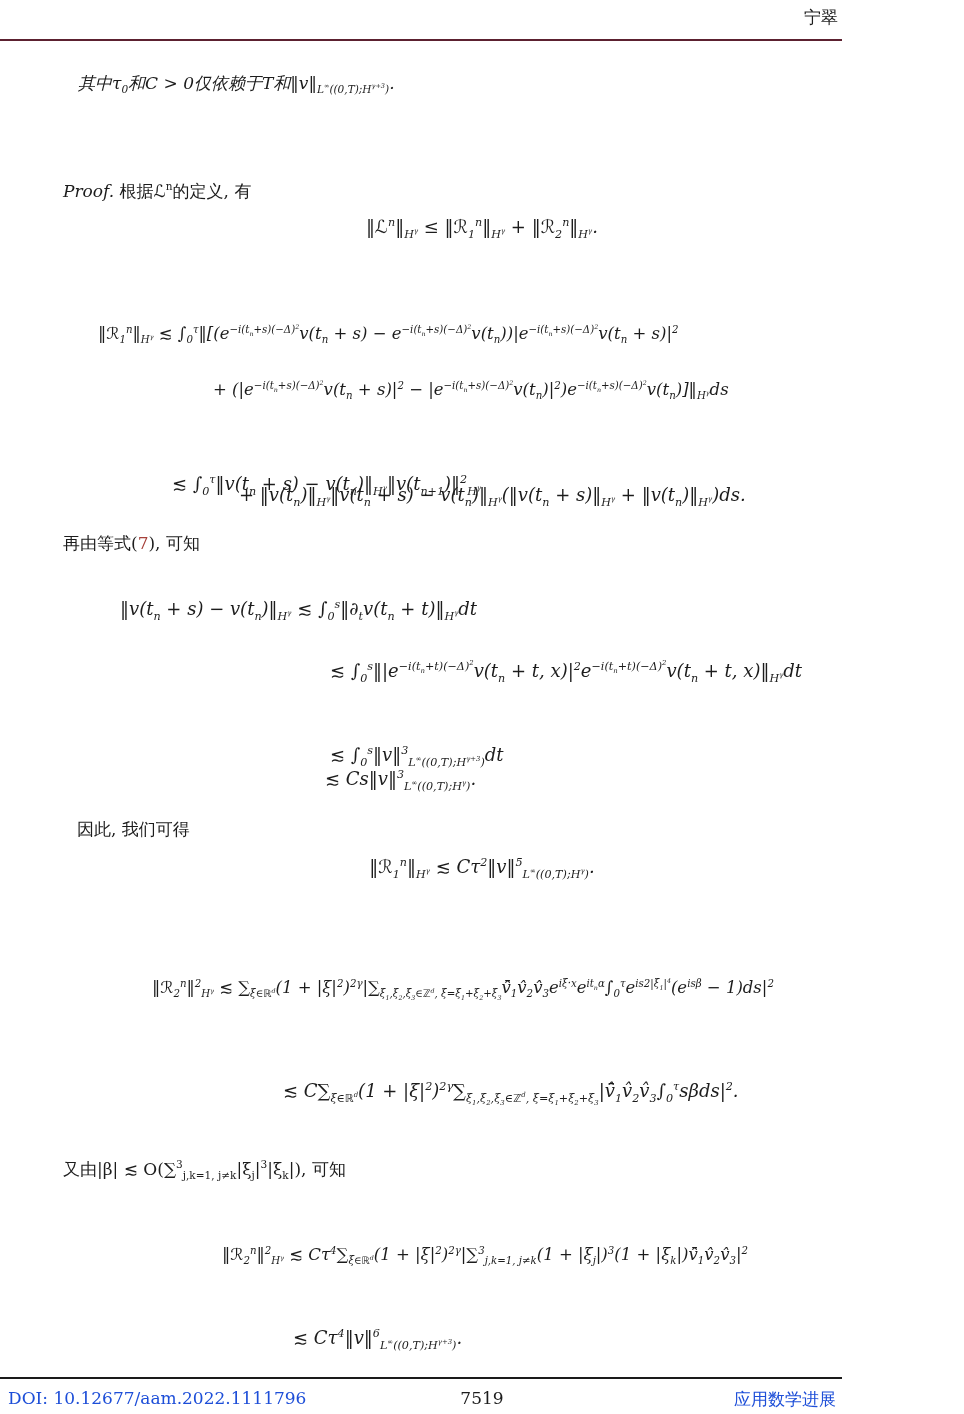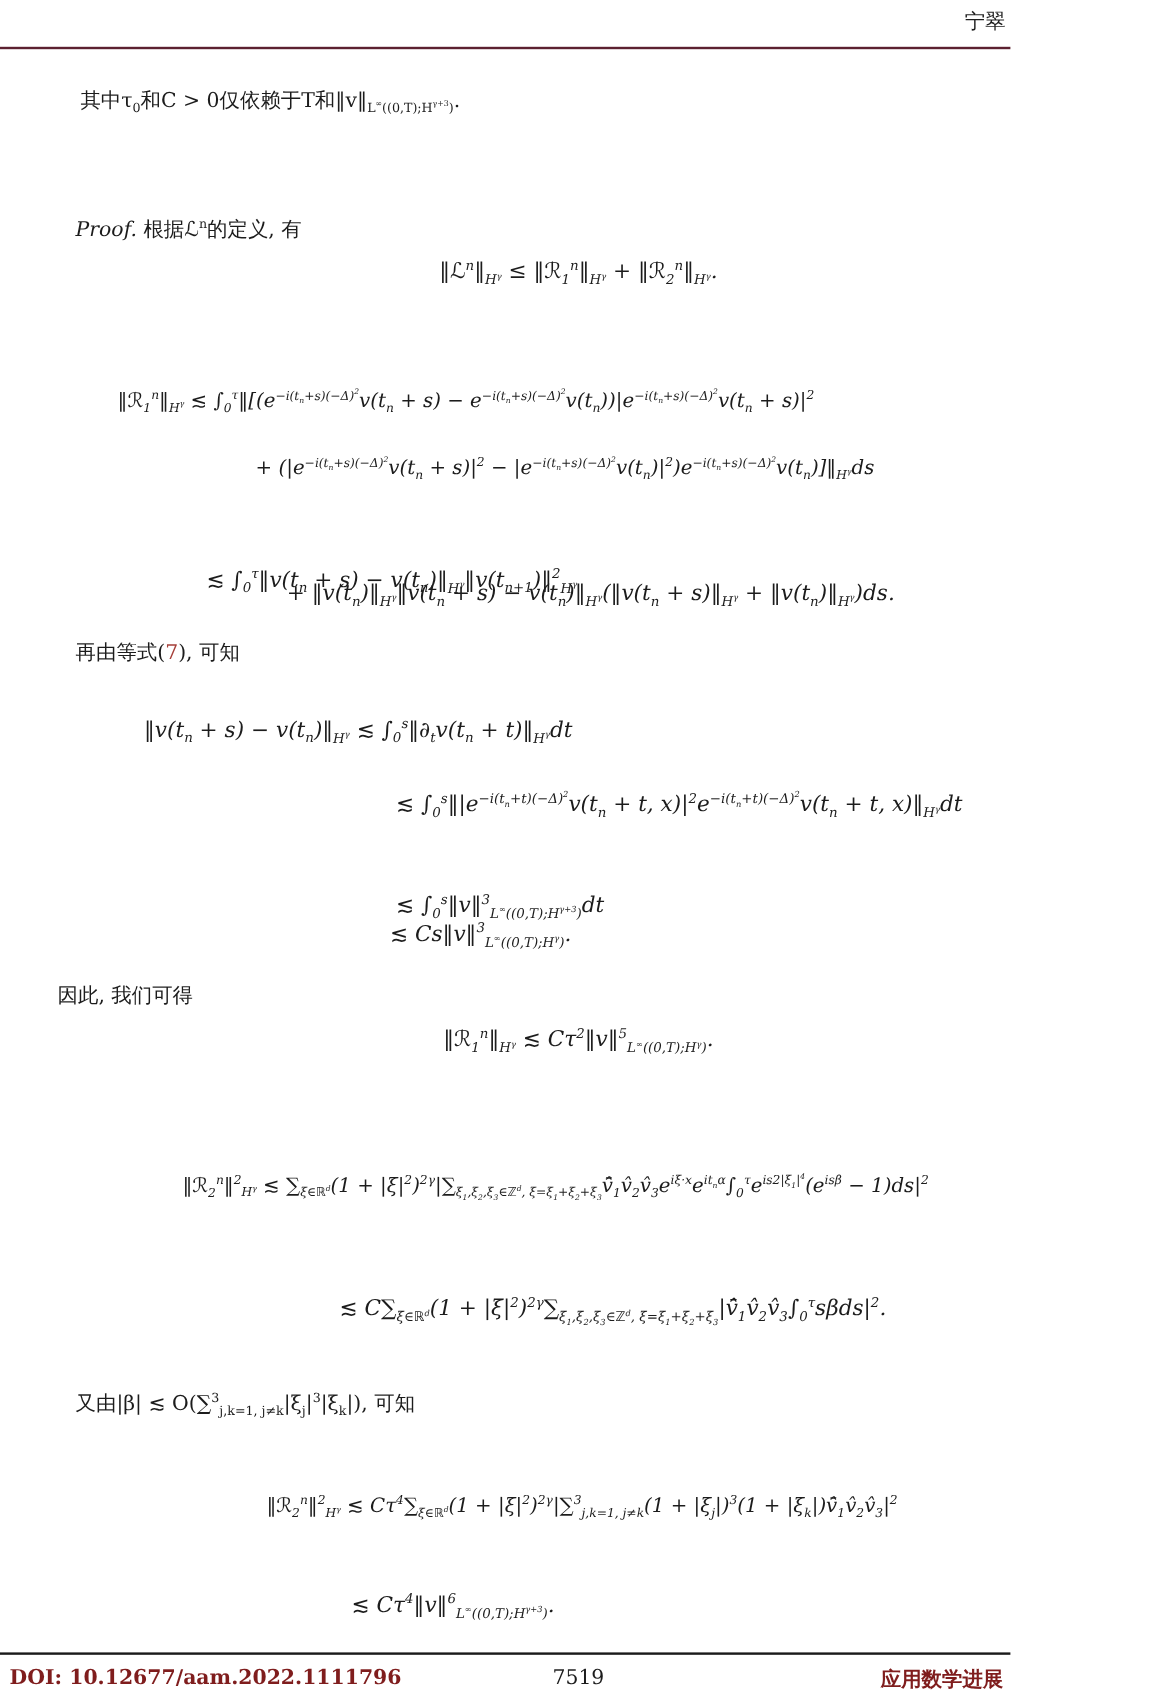--- a/index.html
+++ b/index.html
@@ -10,50 +10,50 @@
   .abs{position:absolute;white-space:nowrap;}
   .cn{font-size:17px;}
   .math{font-size:18px;font-style:italic;}
   .math-sm{font-size:16.5px;font-style:italic;}
   sup,sub{font-size:62%;line-height:0;}
   .it{font-style:italic;}
   .lnk{color:#a6403a;}
   .center{left:0;width:964px;text-align:center;}
   .hrule{position:absolute;left:0;width:964px;height:2px;background:#5c2130;}
   .frule{position:absolute;left:0;width:964px;height:2px;background:#1a1a1a;}
-  .red{color:#7f1d1d;font-weight:bold;}
+  .red{color:#1d4ed8;}
 </style>
 </head>
 <body>
 
 <div class="page">
 
   <div class="abs cn" style="top:6px;right:4px;">宁翠</div>
   <div class="hrule" style="top:39px;"></div>
 
-  <div class="abs cn" style="top:72px;left:67px;">其中τ<sub>0</sub>和C &gt; 0仅依赖于T和‖v‖<sub>L<sup>∞</sup>((0,T);H<sup>γ+3</sup>)</sub>.</div>
+  <div class="abs cn" style="top:72px;left:78px;font-style:italic;">其中τ<sub>0</sub>和C &gt; 0仅依赖于T和‖v‖<sub>L<sup>∞</sup>((0,T);H<sup>γ+3</sup>)</sub>.</div>
 
   <div class="abs cn" style="top:180px;left:63px;"><span class="it">Proof.</span><span class=""> 根据ℒ<sup>n</sup>的定义, 有</span></div>
 
   <div class="abs math center" style="top:216px;">‖ℒ<sup>n</sup>‖<sub>H<sup>γ</sup></sub> ≤ ‖ℛ<sub>1</sub><sup>n</sup>‖<sub>H<sup>γ</sup></sub> + ‖ℛ<sub>2</sub><sup>n</sup>‖<sub>H<sup>γ</sup></sub>.</div>
 
 
   <div class="abs math-sm" style="top:324px;left:98px;">‖ℛ<sub>1</sub><sup>n</sup>‖<sub>H<sup>γ</sup></sub> ≲ ∫<sub>0</sub><sup>τ</sup>‖[(e<sup>−i(t<sub>n</sub>+s)(−Δ)<sup>2</sup></sup>v(t<sub>n</sub> + s) − e<sup>−i(t<sub>n</sub>+s)(−Δ)<sup>2</sup></sup>v(t<sub>n</sub>))|e<sup>−i(t<sub>n</sub>+s)(−Δ)<sup>2</sup></sup>v(t<sub>n</sub> + s)|<sup>2</sup></div>
   <div class="abs math-sm" style="top:380px;left:213px;">+ (|e<sup>−i(t<sub>n</sub>+s)(−Δ)<sup>2</sup></sup>v(t<sub>n</sub> + s)|<sup>2</sup> − |e<sup>−i(t<sub>n</sub>+s)(−Δ)<sup>2</sup></sup>v(t<sub>n</sub>)|<sup>2</sup>)e<sup>−i(t<sub>n</sub>+s)(−Δ)<sup>2</sup></sup>v(t<sub>n</sub>)]‖<sub>H<sup>γ</sup></sub>ds</div>
   <div class="abs math" style="top:432px;left:172px;margin-top:41px;">≲ ∫<sub>0</sub><sup>τ</sup>‖v(t<sub>n</sub> + s) − v(t<sub>n</sub>)‖<sub>H<sup>γ</sup></sub>‖v(t<sub>n+1</sub>)‖<sup>2</sup><sub>H<sup>γ</sup></sub></div>
   <div class="abs math" style="top:484px;left:239px;text-align:right;">+ ‖v(t<sub>n</sub>)‖<sub>H<sup>γ</sup></sub>‖v(t<sub>n</sub> + s) − v(t<sub>n</sub>)‖<sub>H<sup>γ</sup></sub>(‖v(t<sub>n</sub> + s)‖<sub>H<sup>γ</sup></sub> + ‖v(t<sub>n</sub>)‖<sub>H<sup>γ</sup></sub>)ds.</div>
 
   <div class="abs cn" style="top:532px;left:63px;"><span class="">再由等式(</span><span class="lnk">7</span><span class="">), 可知</span></div>
 
   <div class="abs math" style="top:598px;left:120px;">‖v(t<sub>n</sub> + s) − v(t<sub>n</sub>)‖<sub>H<sup>γ</sup></sub> ≲ ∫<sub>0</sub><sup>s</sup>‖∂<sub>t</sub>v(t<sub>n</sub> + t)‖<sub>H<sup>γ</sup></sub>dt</div>
   <div class="abs math" style="top:660px;left:330px;">≲ ∫<sub>0</sub><sup>s</sup>‖|e<sup>−i(t<sub>n</sub>+t)(−Δ)<sup>2</sup></sup>v(t<sub>n</sub> + t, x)|<sup>2</sup>e<sup>−i(t<sub>n</sub>+t)(−Δ)<sup>2</sup></sup>v(t<sub>n</sub> + t, x)‖<sub>H<sup>γ</sup></sub>dt</div>
   <div class="abs math" style="top:744px;left:330px;text-align:center;">≲ ∫<sub>0</sub><sup>s</sup>‖v‖<sup>3</sup><sub>L<sup>∞</sup>((0,T);H<sup>γ+3</sup>)</sub>dt</div>
   <div class="abs math" style="top:768px;left:325px;">≲ Cs‖v‖<sup>3</sup><sub>L<sup>∞</sup>((0,T);H<sup>γ</sup>)</sub>.</div>
 
-  <div class="abs cn" style="top:818px;left:48px;">因此, 我们可得</div>
+  <div class="abs cn" style="top:818px;left:77px;">因此, 我们可得</div>
 
   <div class="abs math center" style="top:856px;">‖ℛ<sub>1</sub><sup>n</sup>‖<sub>H<sup>γ</sup></sub> ≲ Cτ<sup>2</sup>‖v‖<sup>5</sup><sub>L<sup>∞</sup>((0,T);H<sup>γ</sup>)</sub>.</div>
 
 
   <div class="abs math-sm" style="top:978px;left:152px;">‖ℛ<sub>2</sub><sup>n</sup>‖<sup>2</sup><sub>H<sup>γ</sup></sub> ≲ ∑<sub>ξ∈ℝ<sup>d</sup></sub>(1 + |ξ|<sup>2</sup>)<sup>2γ</sup>|∑<sub>ξ<sub>1</sub>,ξ<sub>2</sub>,ξ<sub>3</sub>∈ℤ<sup>d</sup>, ξ=ξ<sub>1</sub>+ξ<sub>2</sub>+ξ<sub>3</sub></sub>v̂̄<sub>1</sub>v̂<sub>2</sub>v̂<sub>3</sub>e<sup>iξ·x</sup>e<sup>it<sub>n</sub>α</sup>∫<sub>0</sub><sup>τ</sup>e<sup>is2|ξ<sub>1</sub>|<sup>4</sup></sup>(e<sup>isβ</sup> − 1)ds|<sup>2</sup></div>
   <div class="abs math" style="top:1080px;left:283px;">≲ C∑<sub>ξ∈ℝ<sup>d</sup></sub>(1 + |ξ|<sup>2</sup>)<sup>2γ</sup>∑<sub>ξ<sub>1</sub>,ξ<sub>2</sub>,ξ<sub>3</sub>∈ℤ<sup>d</sup>, ξ=ξ<sub>1</sub>+ξ<sub>2</sub>+ξ<sub>3</sub></sub>|v̂̄<sub>1</sub>v̂<sub>2</sub>v̂<sub>3</sub>∫<sub>0</sub><sup>τ</sup>sβds|<sup>2</sup>.</div>
 
   <div class="abs cn" style="top:1158px;left:63px;">又由|β| ≲ O(∑<sup>3</sup><sub>j,k=1, j≠k</sub>|ξ<sub>j</sub>|<sup>3</sup>|ξ<sub>k</sub>|), 可知</div>
 
   <div class="abs math-sm" style="top:1245px;left:222px;">‖ℛ<sub>2</sub><sup>n</sup>‖<sup>2</sup><sub>H<sup>γ</sup></sub> ≲ Cτ<sup>4</sup>∑<sub>ξ∈ℝ<sup>d</sup></sub>(1 + |ξ|<sup>2</sup>)<sup>2γ</sup>|∑<sup>3</sup><sub>j,k=1, j≠k</sub>(1 + |ξ<sub>j</sub>|)<sup>3</sup>(1 + |ξ<sub>k</sub>|)v̂̄<sub>1</sub>v̂<sub>2</sub>v̂<sub>3</sub>|<sup>2</sup></div>

